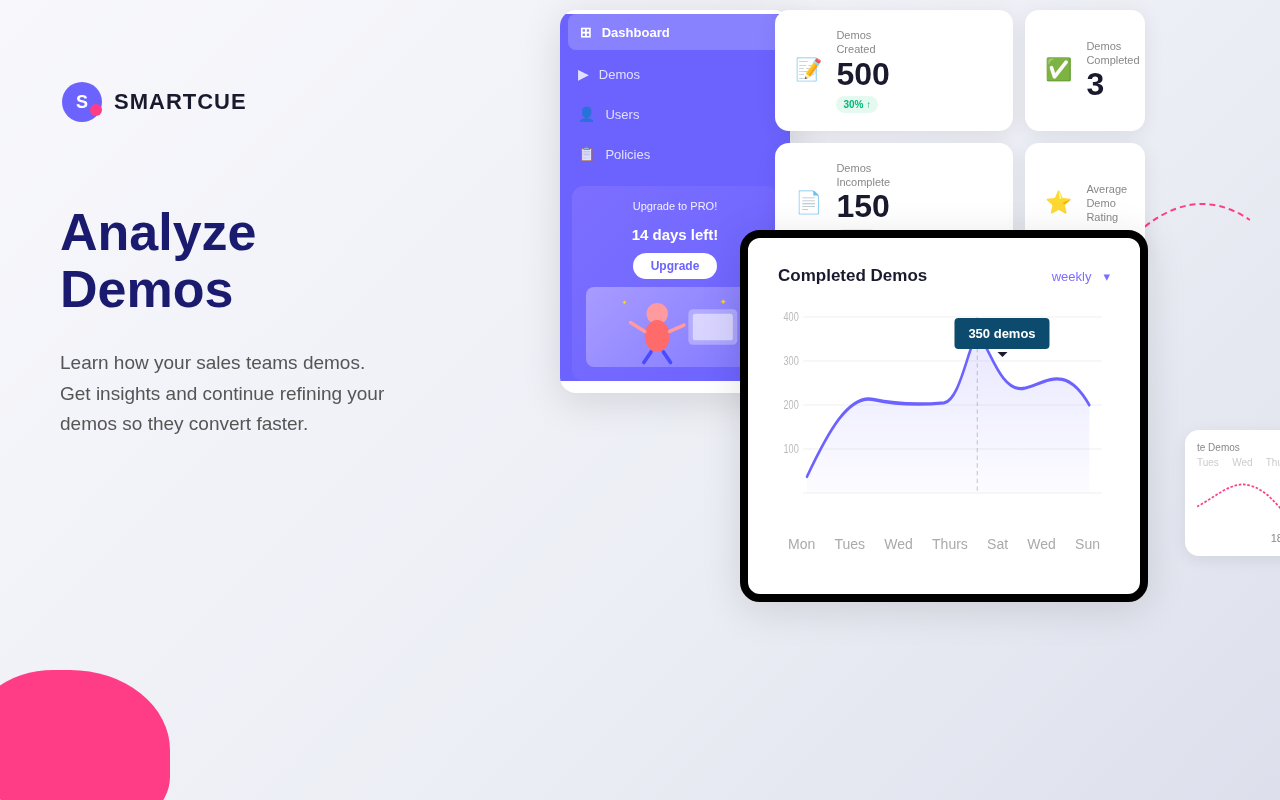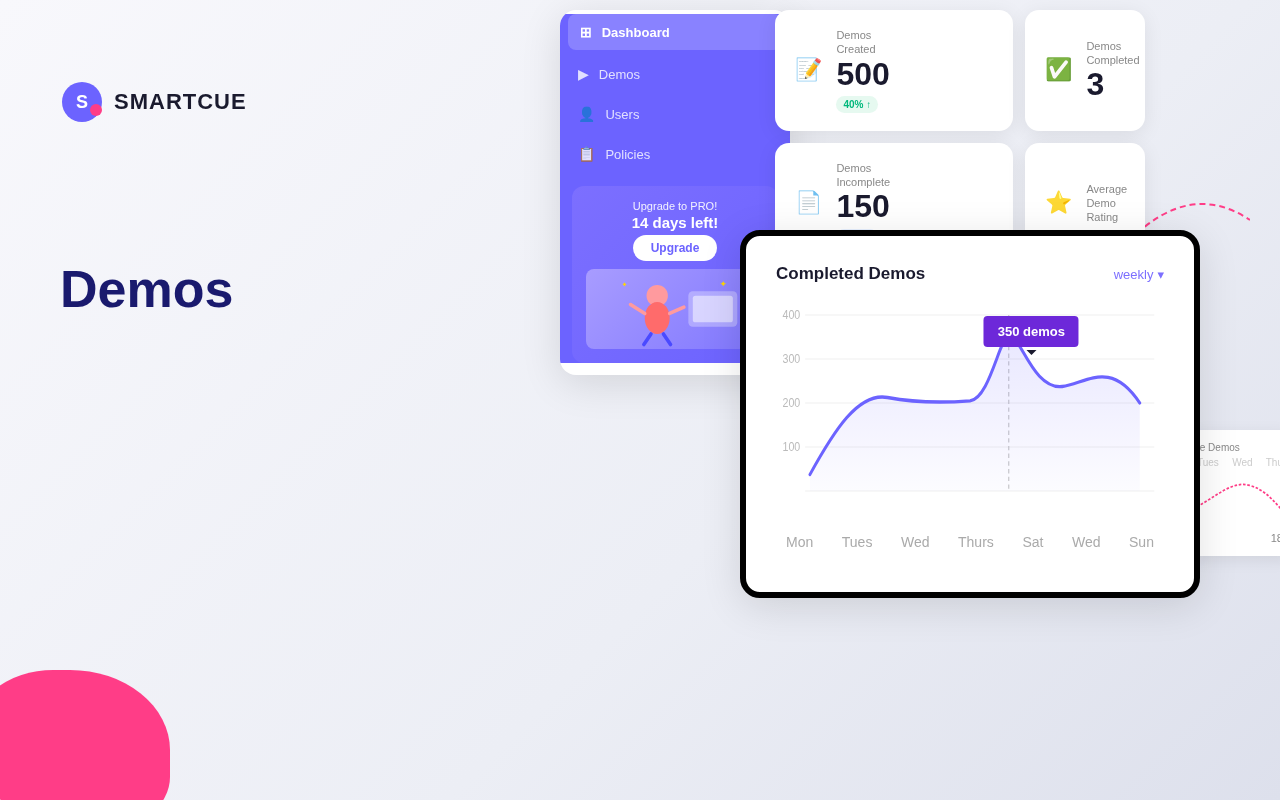--- a/index.html
+++ b/index.html
@@ -119,27 +119,27 @@
       margin: 12px;
       border-radius: 12px;
       padding: 14px;
       color: #fff;
       text-align: center;
     }
 
     .upgrade-card .upgrade-title {
       font-size: 11px;
       opacity: 0.9;
-      margin-bottom: 2px;
+      margin-bottom: 14px;
     }
 
     .upgrade-card .upgrade-days {
       font-size: 15px;
       font-weight: 700;
-      margin-bottom: 4px;
+      margin-bottom: 10px;
     }
 
     .upgrade-btn {
       background: #fff;
       color: #6c63ff;
       border: none;
       border-radius: 20px;
       padding: 6px 18px;
       font-size: 12px;
       font-weight: 600;
@@ -211,27 +211,27 @@
     }
 
     .badge-green { background: #e6f9f0; color: #00b87c; }
     .badge-blue { background: #e6f0ff; color: #4a80ff; }
 
     
     .chart-card {
       position: absolute;
       left: 740px;
       top: 230px;
-      width: 460px;
+      width: 408px;
       background: #fff;
       border-radius: 20px;
       padding: 28px 30px;
       box-shadow: 0 8px 40px rgba(0,0,0,0.12);
       z-index: 10;
-      border: 6px solid #000000;
+      border: 8px solid #000000;
     }
 
     .chart-header {
       display: flex;
       justify-content: space-between;
       align-items: center;
       margin-bottom: 20px;
     }
 
     .chart-title {
@@ -239,21 +239,21 @@
       font-weight: 700;
       color: #1a1a2e;
     }
 
     .chart-filter {
       font-size: 13px;
       color: #7c6fff;
       cursor: pointer;
       display: flex;
       align-items: center;
-      gap: 4px;
+      gap: 12px;
     }
 
     .chart-area {
       position: relative;
       height: 260px;
     }
 
     .chart-svg {
       width: 100%;
       height: 220px;
@@ -265,21 +265,21 @@
       padding: 6px 10px 0;
       font-size: 14px;
       color: #aaa;
     }
 
     .tooltip-bubble {
       position: absolute;
       top: 18px;
       left: 50%;
       transform: translateX(-10%);
-      background: #6d28d9;
+      background: #0c4a6e;
       color: #fff;
       font-size: 13px;
       font-weight: 600;
       padding: 8px 14px;
       border-radius: 4px;
     }
 
     .tooltip-bubble::after {
       content: '';
       position: absolute;
@@ -312,24 +312,25 @@
 
     <svg class="logo-icon" viewBox="0 0 44 44">
       <circle cx="22" cy="22" r="20" fill="#6c63ff"></circle>
       <text x="22" y="28" text-anchor="middle" fill="white" font-size="18" font-weight="bold" font-family="sans-serif">S</text>
       <circle cx="36" cy="30" r="6" fill="#ff3d87"></circle>
     </svg>
     <span class="logo-text">SMARTCUE</span>
   </div>
 
   <h1 class="headline">
-    <br>
+    <span>Analyze</span><br>
     <span>Demos</span>
   </h1>
 
+  <p class="subtext">Learn how your sales teams demos. Get insights and continue refining your demos so they convert faster.</p>
 </div>
 
 <div class="dashboard-mockup">
   <div class="sidebar-nav">
     <div class="nav-item active">
       <span class="nav-icon">⊞</span>
       <span>Dashboard</span>
     </div>
     <div class="nav-item">
       <span class="nav-icon">▶</span>
@@ -373,21 +374,21 @@
 </div>
 
 <div class="stats-panel">
   <div class="stats-row">
 
     <div class="stat-card">
       <div class="stat-icon">📝</div>
       <div class="stat-info">
         <div class="stat-label">Demos<br>Created</div>
         <div class="stat-value">500</div>
-        <span class="stat-badge badge-green">40% ↑</span>
+        <span class="stat-badge badge-green">30% ↑</span>
       </div>
     </div>
 
     <div class="stat-card" style="min-width:100px;max-width:120px;">
       <div class="stat-icon">✅</div>
       <div class="stat-info">
         <div class="stat-label">Demos<br>Completed</div>
         <div class="stat-value">3</div>
       </div>
     </div>

